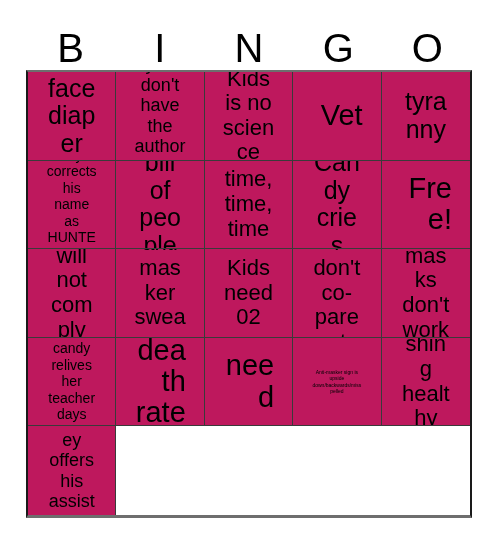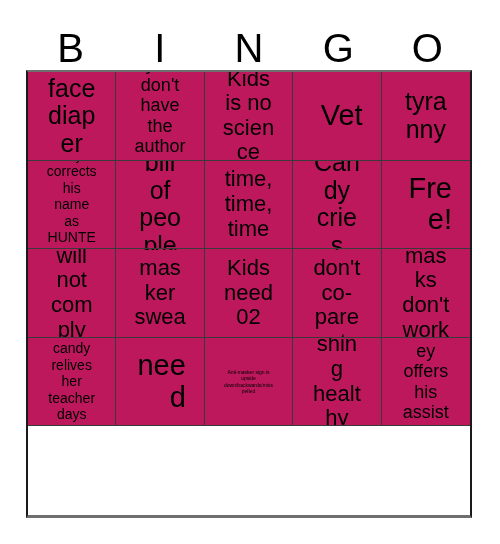--- a/index.html
+++ b/index.html
@@ -155,20 +155,23 @@
       </div>
     <div class="cell sz-lg">
         <span class="cell-text">I don't co-parent</span>
       </div>
     <div class="cell sz-lg">
         <span class="cell-text">masks don't work</span>
       </div>
     <div class="cell sz-sm">
         <span class="cell-text">candy relives her teacher days</span>
       </div>
+    <div class="cell sz-xxl">
+        <span class="cell-text">death rate</span>
+      </div>
 
     <div class="cell sz-xxl">
         <span class="cell-text">need</span>
       </div>
     <div class="cell sz-tiny">
         <span class="cell-text">Anti-masker sign is upside down/backwards/misspelled</span>
       </div>
     <div class="cell sz-lg">
         <span class="cell-text">punishing healthy kids</span>
       </div>

